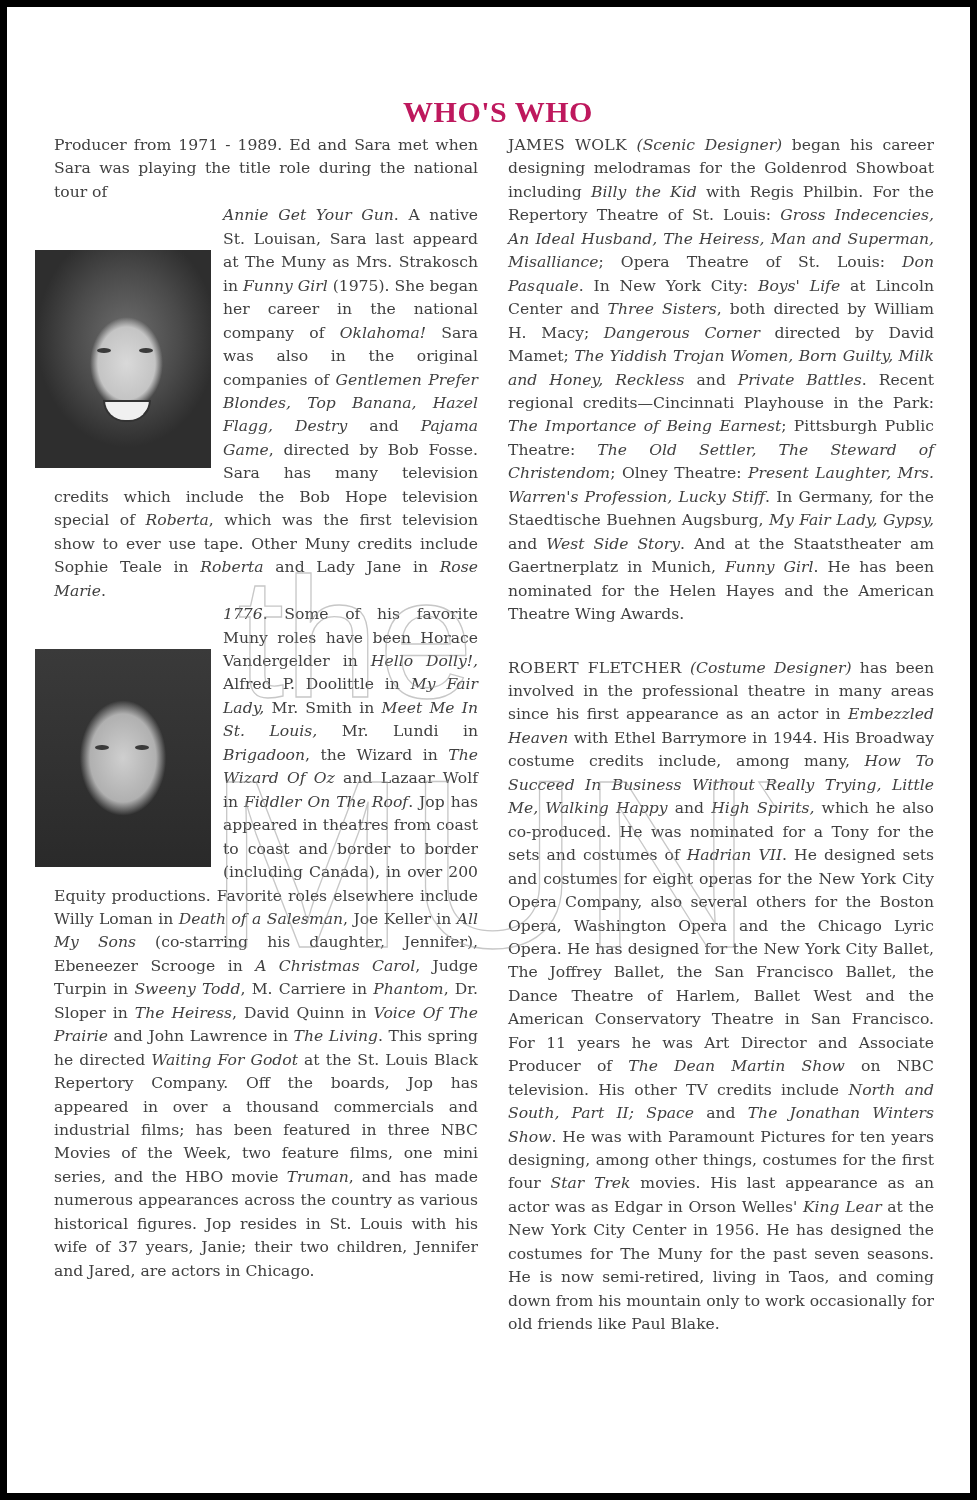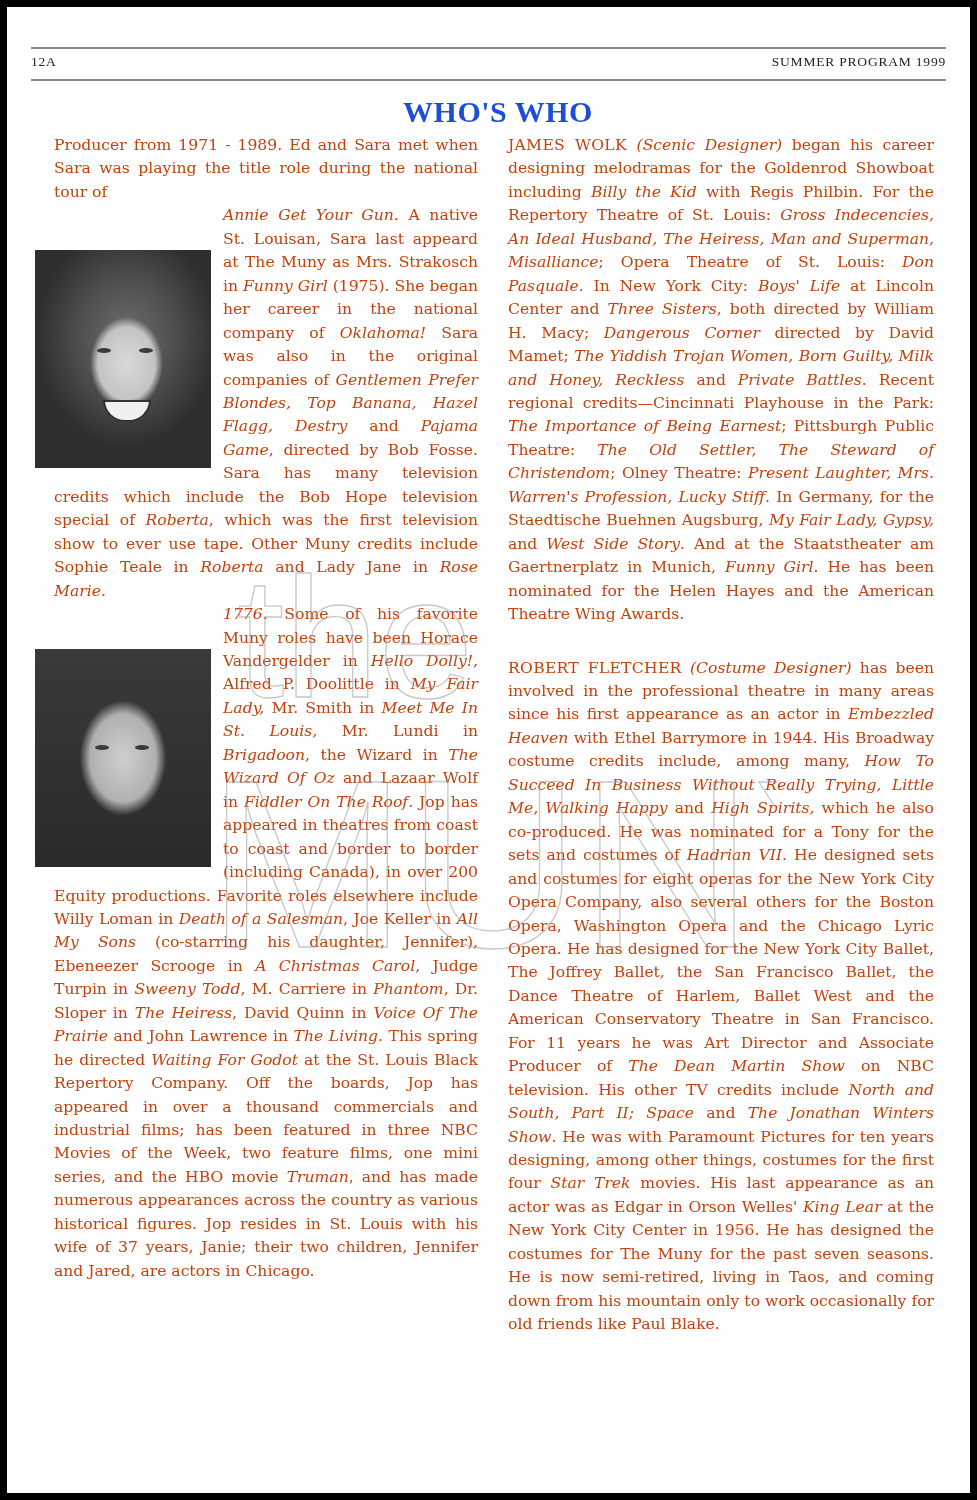--- a/index.html
+++ b/index.html
@@ -18,26 +18,26 @@
   }
   .running-head span {
     position:absolute; top:5px; font-family:"Liberation Serif", serif;
     font-size:13.5px; letter-spacing:0.8px; color:#222;
   }
   .rh-left { left:0; }
   .rh-right { right:0; }
   .title {
     position:absolute; left:0; right:0; top:88px; text-align:center;
     font-family:"Liberation Serif", serif; font-weight:bold; font-size:30px;
-    color:#1d4ed8; letter-spacing:0.5px;padding-left:19px;
+    color:#be185d; letter-spacing:0.5px;padding-left:19px;
   }
   .col {
     position:absolute; top:127px;
     font-family:"DejaVu Serif", serif; font-size:15.6px; line-height:23.45px;
-    color:#c2410c; text-align:justify;
+    color:#404040; text-align:justify;
   }
   .col-left { left:47px; width:424px; }
   .col-right { left:501px; width:426px; }
   .col p { margin:0; }
   .col p + p { margin-top:30px; }
   .col i { }
   .name { font-weight:normal; letter-spacing:0.3px; }
   .photo {
     float:left; width:176px; height:218px; margin:4px 12px 4px 3px;
     position:relative; overflow:hidden;
@@ -63,24 +63,20 @@
   }
   .watermark text {
     font-family:"Liberation Sans", sans-serif; fill:none; stroke:#9a9a9a; stroke-width:1.3;
   }
 </style>
 </head>
 <body>
 
 <div class="page">
 
-  <div class="running-head">
-    <span class="rh-left">12A</span>
-    <span class="rh-right">SUMMER PROGRAM 1999</span>
-  </div>
 
   <div class="title">WHO'S WHO</div>
 
   <div class="col col-left">
     <p><span>Producer from 1971 - 1989.  Ed and Sara met when Sara was playing the title role during the national tour of </span></p><div class="photo photo-sara" title="Headshot of Sara, smiling woman">
         <span class="face-eye" style="left:62px;top:98px"></span>
         <span class="face-eye" style="left:104px;top:98px"></span>
         <span class="face-mouth" style="left:68px;top:150px;width:44px;height:18px"></span>
       </div><i>Annie Get Your Gun</i><span>.  A native St. Louisan, Sara last appeard at The Muny as Mrs. Strakosch in </span><i>Funny Girl</i><span> (1975).  She began her career in the national company of </span><i>Oklahoma!</i><span> Sara was also in the original companies of </span><i>Gentlemen Prefer Blondes, Top Banana, Hazel Flagg, Destry</i><span> and </span><i>Pajama Game</i><span>, directed by Bob Fosse.  Sara has many television credits which include the Bob Hope television special of </span><i>Roberta</i><span>, which was the first television show to ever use tape.  Other Muny credits include Sophie Teale in </span><i>Roberta</i><span> and Lady Jane in </span><i>Rose Marie</i><span>.</span><p></p>
     <div class="clear"></div>

